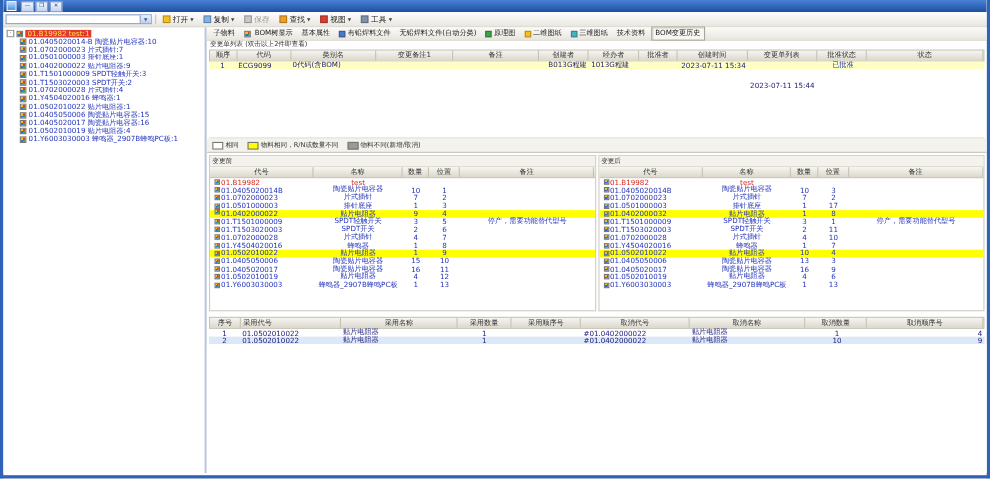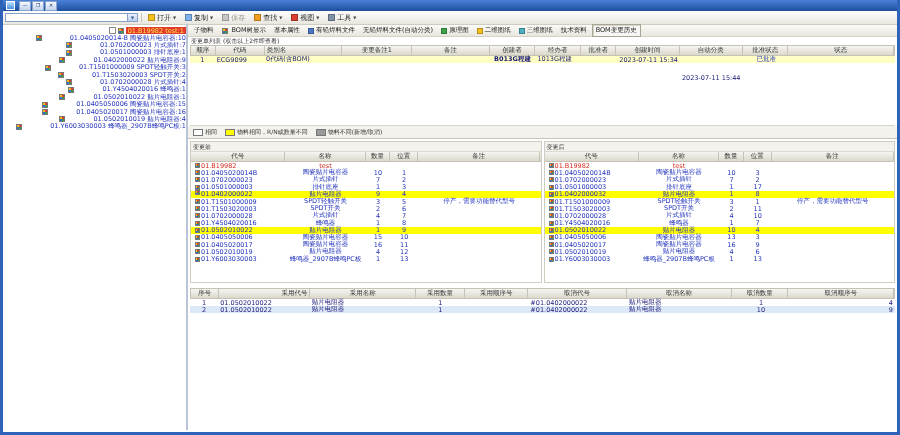--- a/index.html
+++ b/index.html
@@ -23,23 +23,23 @@
   .tbtn{display:flex;align-items:center;gap:2px;padding:1px 3px;white-space:nowrap;color:#222;}
   .tbtn.disabled{color:#9a968c;}
   .tbtn .caret{font-size:4px;color:#444;}
   .ticon{width:7px;height:7px;flex:none;border:1px solid rgba(0,0,0,.25);box-sizing:border-box;}
   .tsep{width:1px;height:9px;background:#c9c5ba;flex:none;}
   
   .body{display:flex;height:405px;}
   .sidebar{width:183px;flex:none;border-right:2px solid #b9c4d6;display:flex;flex-direction:column;background:#fff;}
   .side-combo{margin:1px;height:9px;}
   .tree{flex:1;overflow:hidden;padding-top:2px;}
-  .tree-row{display:flex;align-items:center;height:7.4px;white-space:nowrap;overflow:hidden;justify-content:flex-end;}
+  .tree-row{display:flex;align-items:center;height:7.4px;white-space:nowrap;overflow:hidden;}
   .tree-root{padding-left:3px;}
-  .tree-child{padding-left:15px;gap:26px;}
+  .tree-child{padding-left:15px;}
   .expander{width:5px;height:5px;border:1px solid #8a8a8a;background:#fff;color:#333;font-size:4px;line-height:4px;text-align:center;margin-right:2px;flex:none;}
   .bicon{width:6px;height:6px;flex:none;margin-right:2px;background:conic-gradient(#e23b2b 0 25%,#3ba345 25% 50%,#2d6fd0 50% 75%,#f4c020 75%);border:1px solid #777;box-sizing:border-box;}
   .tree-label{color:#2233bb;font-size:6.5px;}
   .tree-root .tree-label{background:#e23b2b;color:#ffe14a;padding:0 2px;}
   
   .main{flex:1;display:flex;flex-direction:column;min-width:0;background:#fff;}
   .tabbar{height:11px;display:flex;align-items:center;gap:2px;background:linear-gradient(#fbfaf7,#ecc);background:linear-gradient(#fbfaf7,#e9e6df);border-bottom:1px solid #d6d2c8;padding:0 3px;}
   .tab{display:flex;align-items:center;gap:2px;padding:1px 3px;white-space:nowrap;color:#222;font-size:6.5px;}
   .tab.active{background:#f7f6f2;border:1px solid #a8a496;box-shadow:inset 1px 1px 0 #d8d4c8;}
   .tab .ticon{width:6px;height:6px;}
@@ -229,38 +229,38 @@
             <span class="tab-label">BOM变更历史</span>
           </span>
         </div>
 
       <div class="sec-label">变更单列表 (双击以上2件即查看)</div>
 
       <div class="grid">
         <div class="g-head">
             <span class="gc" style="width: 3.5%; text-align: center;">顺序</span>
             <span class="gc" style="width: 7%; text-align: center;">代码</span>
-            <span class="gc" style="width: 11%; text-align: left;">类别名</span>
+            <span class="gc" style="width: 11%; text-align: center;">类别名</span>
             <span class="gc" style="width: 10%; text-align: center;">变更备注1</span>
             <span class="gc" style="width: 11%; text-align: center;">备注</span>
             <span class="gc" style="width: 6.5%; text-align: center;">创建者</span>
             <span class="gc" style="width: 6.5%; text-align: center;">经办者</span>
             <span class="gc" style="width: 5%; text-align: center;">批准者</span>
             <span class="gc" style="width: 9%; text-align: center;">创建时间</span>
-            <span class="gc" style="width: 9%; text-align: center;">自动分类</span>
+            <span class="gc" style="width: 9%; text-align: center;">变更单列表</span>
             <span class="gc" style="width: 6.5%; text-align: center;">批准状态</span>
             <span class="gc" style="width: 15%; text-align: center;">状态</span>
           </div>
         <div class="g-row row-sel">
             <span class="gc" style="width: 3.5%; text-align: center;">1</span>
             <span class="gc" style="width: 7%; text-align: left;">ECG9099</span>
             <span class="gc" style="width: 11%; text-align: left;">0代码(含BOM)</span>
             <span class="gc" style="width: 10%; text-align: left;">&nbsp;</span>
             <span class="gc" style="width: 11%; text-align: left;">&nbsp;</span>
-            <span class="gc" style="width: 6.5%; text-align: center; font-weight: bold;">B013G程建</span>
+            <span class="gc" style="width: 6.5%; text-align: right;">B013G程建</span>
             <span class="gc" style="width: 6.5%; text-align: left;">1013G程建</span>
             <span class="gc" style="width: 5%; text-align: left;">&nbsp;</span>
             <span class="gc" style="width: 9%; text-align: right;">2023-07-11 15:34</span>
             <span class="gc" style="width: 9%; text-align: left; margin-top: 36px;">2023-07-11 15:44</span>
             <span class="gc approved" style="width: 6.5%; text-align: center;">已批准</span>
             <span class="gc" style="width: 15%; text-align: left;">&nbsp;</span>
           </div>
         <div class="top-empty"></div>
       </div>
 
@@ -582,21 +582,21 @@
                 <span class="gc" style="width: 8%; text-align: center;">13</span>
                 <span class="gc" style="width: 35%; text-align: center;">&nbsp;</span>
               </div>
             </div>
         </div>
       </div>
 
       <div class="grid bottom">
         <div class="g-head">
             <span class="gc" style="width: 4%; text-align: center;">序号</span>
-            <span class="gc" style="width: 13%; text-align: right;">采用代号</span>
+            <span class="gc" style="width: 13%; text-align: left;">采用代号</span>
             <span class="gc" style="width: 15%; text-align: center;">采用名称</span>
             <span class="gc" style="width: 7%; text-align: center;">采用数量</span>
             <span class="gc" style="width: 9%; text-align: center;">采用顺序号</span>
             <span class="gc" style="width: 14%; text-align: center;">取消代号</span>
             <span class="gc" style="width: 15%; text-align: center;">取消名称</span>
             <span class="gc" style="width: 8%; text-align: center;">取消数量</span>
             <span class="gc" style="width: 15%; text-align: center;">取消顺序号</span>
           </div>
         <div>
             <div class="g-row b-row">

